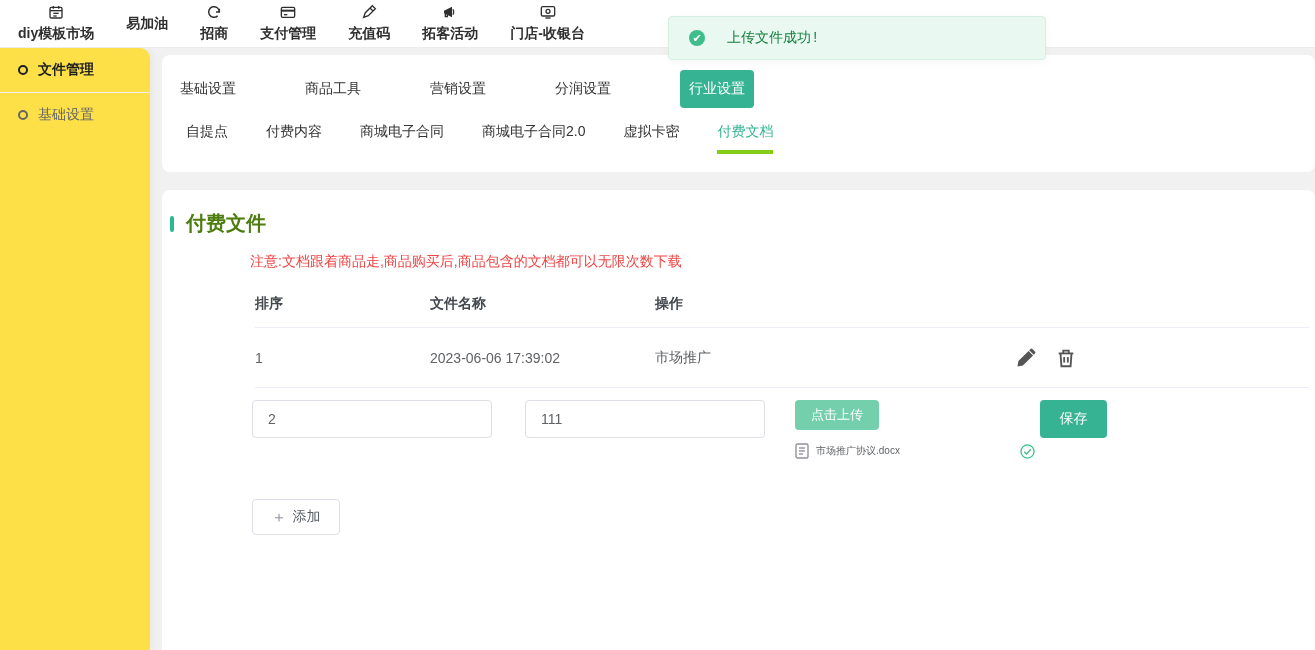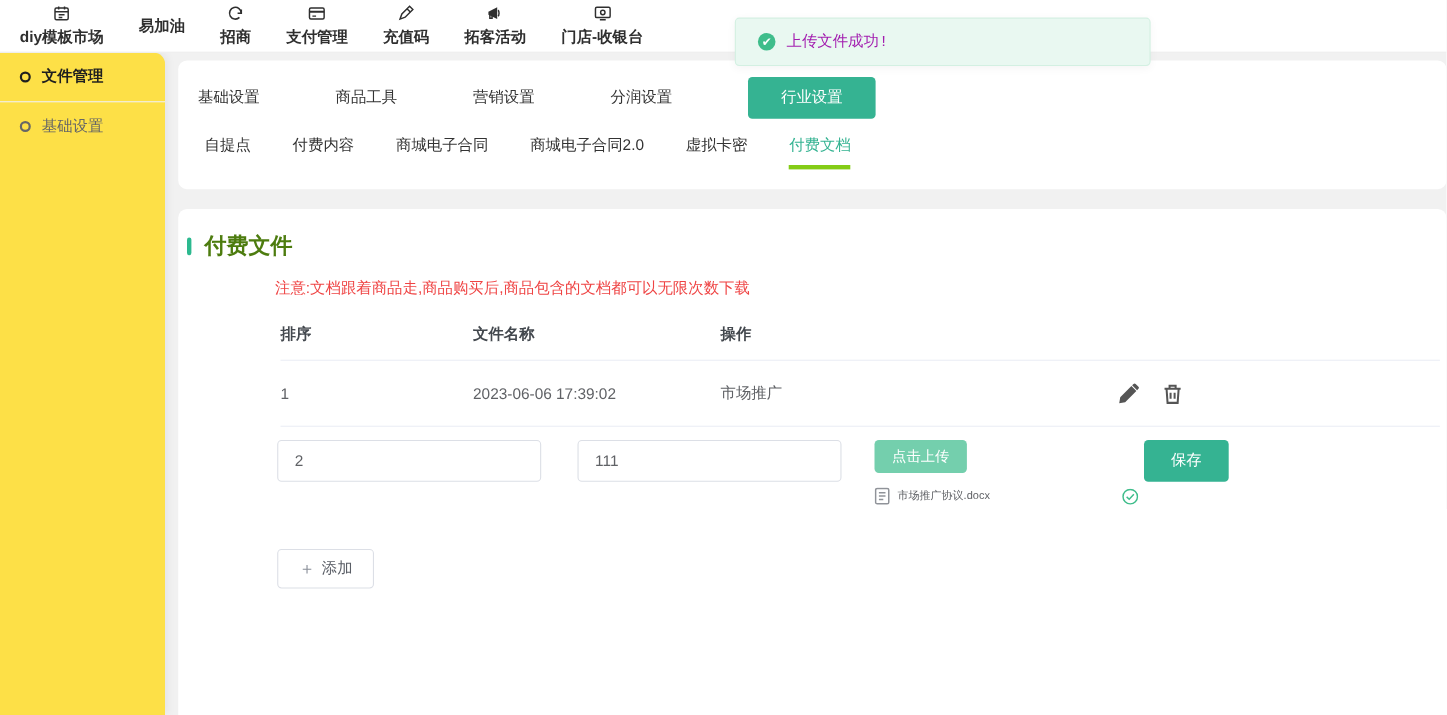--- a/index.html
+++ b/index.html
@@ -7,37 +7,37 @@
   body { font-family:"Liberation Sans","DejaVu Sans",sans-serif; background:#f1f1f1; position:relative; color:#333; }
 
   
   .topnav { position:absolute; top:0; left:0; width:1315px; height:48px; background:#fff; border-bottom:1px solid #ececec; display:flex; align-items:center; padding-left:18px; gap:32px; z-index:5; }
   .nav-item { display:flex; align-items:center; gap:5px; font-size:14px; font-weight:bold; color:#2f2f2f; cursor:pointer; white-space:nowrap;flex-direction:column; }
   .nav-item svg { width:16px; height:16px; }
 
   
   .toast { position:absolute; left:668px; top:16px; width:378px; height:44px; background:#e9f8f1; border:1px solid #d3f0e2; border-radius:4px; display:flex; align-items:center; padding-left:20px; z-index:20; box-shadow:0 2px 8px rgba(0,0,0,.04); }
   .toast-icon { width:16px; height:16px; border-radius:50%; background:#3fbd8b; color:#fff; display:flex; align-items:center; justify-content:center; font-size:11px; flex:none; }
-  .toast-msg { margin-left:10px; font-size:14px; color:#a21caf;font-family:Liberation Mono, monospace; }
+  .toast-msg { margin-left:22px; font-size:14px; color:#15803d;font-family:Liberation Mono, monospace; }
 
   
   .sidebar { position:absolute; top:48px; left:0; width:150px; height:602px; background:#fde047; border-top-right-radius:10px; box-shadow:2px 0 8px rgba(0,0,0,.05); z-index:4; }
   .side-item { display:flex; align-items:center; gap:10px; padding:13px 0 13px 18px; font-size:14px; cursor:pointer; }
   .side-item .ring { width:10px; height:10px; border-radius:50%; border:2px solid currentColor; flex:none; }
   .side-item.active { color:#1f1f1f; font-weight:bold; border-bottom:1px solid #f0f0f0; }
   .side-item.normal { color:#666; }
 
   
   .tabs-card { position:absolute; left:162px; top:55px; width:1153px; height:117px; background:#fff; border-radius:8px; }
   .content-card { position:absolute; left:162px; top:190px; width:1153px; height:460px; background:#fff; border-radius:8px 8px 0 0; }
 
   
   .tabs-primary { display:flex; align-items:center; padding:14px 0 0 18px; gap:69px; height:54px; }
   .ptab { font-size:14px; color:#333; cursor:pointer; white-space:nowrap; }
-  .ptab.active { background:#35b392; color:#fff; padding:10px 30px; border-radius:4px; }
+  .ptab.active { background:#35b392; color:#fff; padding:10px 9px; border-radius:4px; }
 
   
   .tabs-secondary { display:flex; align-items:flex-start; padding:14px 0 0 24px; gap:38px; }
   .stab { font-size:14px; color:#333; cursor:pointer; padding-bottom:9px; white-space:nowrap; }
   .stab.active { color:#35b392; border-bottom:4px solid #84cc16; }
 
   
   .section-head { display:flex; align-items:center; margin:20px 0 0 8px; }
   .green-bar { width:4px; height:16px; background:#2cb98f; border-radius:2px; }
   .section-title { margin-left:12px; font-size:20px; font-weight:bold; color:#4d7c0f; }
@@ -55,21 +55,21 @@
   
   .form-row { display:flex; align-items:flex-start; margin:12px 0 0 90px; }
   .inp { width:240px; height:38px; border:1px solid #dcdfe6; border-radius:4px; padding:0 15px; font-size:14px; color:#606266; outline:none; background:#fff; font-family:inherit; }
   .inp1 { margin-right:33px; } .inp2 { margin-right:30px; }
   .upload-block { width:245px; }
   .upload-btn { height:30px; padding:0 16px; background:#74cfad; color:#fff; font-size:13px; border:none; border-radius:4px; cursor:pointer; font-family:Liberation Serif, serif; }
   .file-line { margin-top:13px; display:flex; align-items:center; width:240px; }
   .file-line svg.doc { width:14px; height:16px; color:#909399; flex:none; }
   .file-name { margin-left:7px; font-size:10px; color:#606266; flex:1; }
   .file-ok { width:15px; height:15px; color:#3fbd8b; flex:none; }
-  .save-btn { width:77px; height:38px; background:#35b392; color:#fff; font-size:14px; border:none; border-radius:4px; cursor:pointer; font-family:inherit;text-align:center; }
+  .save-btn { width:67px; height:38px; background:#35b392; color:#fff; font-size:14px; border:none; border-radius:4px; cursor:pointer; font-family:inherit;text-align:center; }
 
   .add-btn { margin:40px 0 0 90px; width:88px; height:36px; background:#fff; border:1px solid #dcdfe6; border-radius:4px; font-size:14px; color:#5a5e66; cursor:pointer; display:flex; align-items:center; justify-content:center; gap:6px; font-family:inherit; }
   .plus { font-size:15px; color:#8a8f99; }
 </style>
 </head>
 <body>
 
 <div class="topnav">
   <div class="nav-item">
     <svg viewBox="0 0 24 24" fill="none" stroke="currentColor" stroke-width="2">

